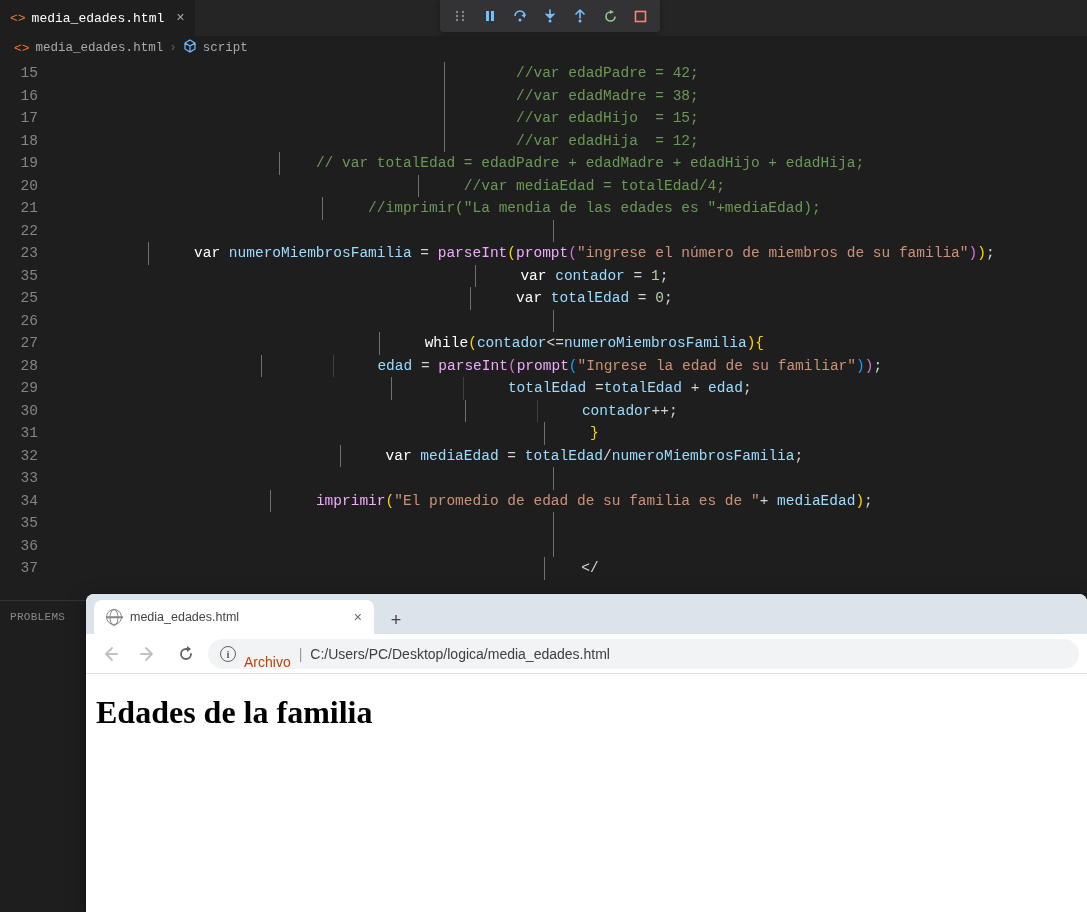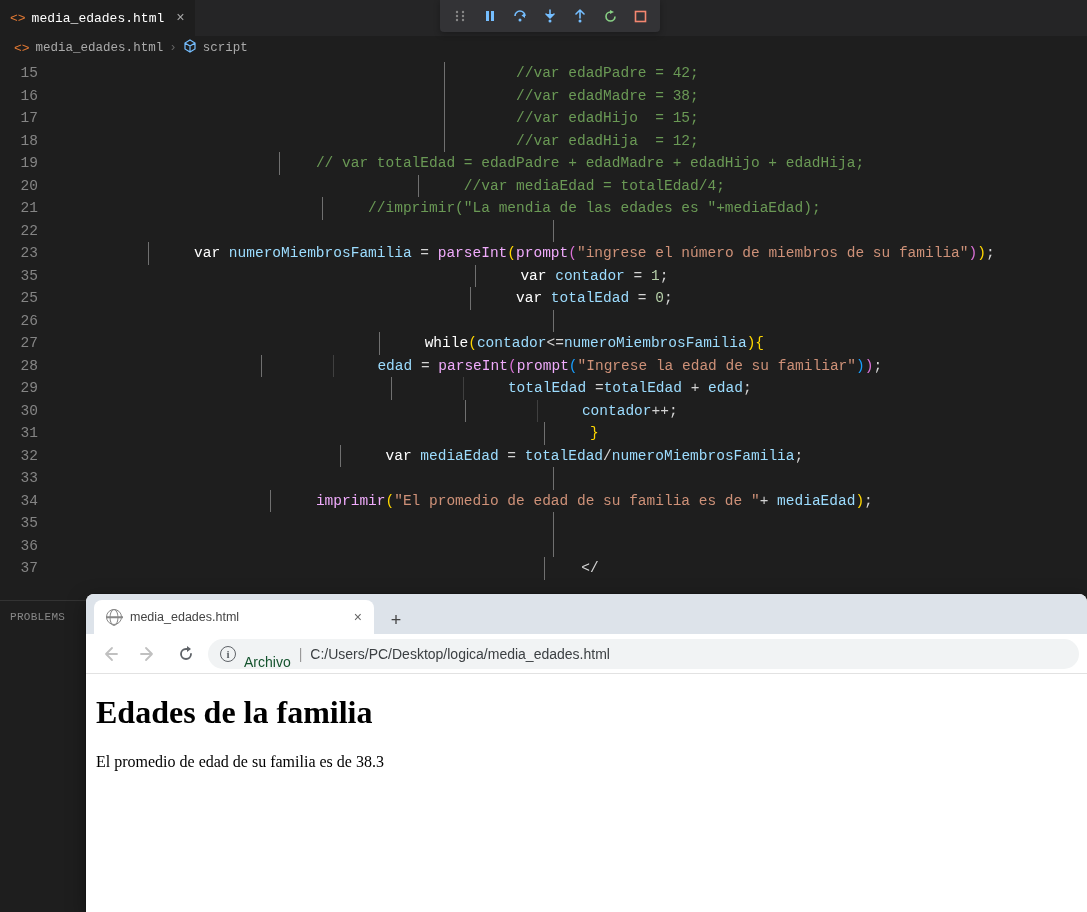--- a/index.html
+++ b/index.html
@@ -207,21 +207,21 @@
       height: 30px;
       background: #f1f3f4;
       border-radius: 15px;
       display: flex;
       align-items: center;
       padding: 0 12px;
       font-size: 14px;
       color: #606060;
       gap: 8px;
     }
-    .addr-prefix { color: #14532d; margin-top: 16px; }
+    .addr-prefix { color: #c2410c; margin-top: 16px; }
     .addr-sep { color: #999; }
     .addr-path { color: #3c4043; }
     .browser-page {
       padding: 20px 10px;
       color: #000;
     }
     .browser-page h1 {
       font-family: "Times New Roman", serif;
       font-size: 32px;
       font-weight: bold;
@@ -412,15 +412,14 @@
     </div>
     <div class="addressbar">
       <span class="info-icon">i</span>
       <span class="addr-prefix">Archivo</span>
       <span class="addr-sep">|</span>
       <span class="addr-path">C:/Users/PC/Desktop/logica/media_edades.html</span>
     </div>
   </div>
   <div class="browser-page">
     <h1>Edades de la familia</h1>
-    <p>El promedio de edad de su familia es de 38.3</p>
   </div>
 </div>
 
 </body></html>

